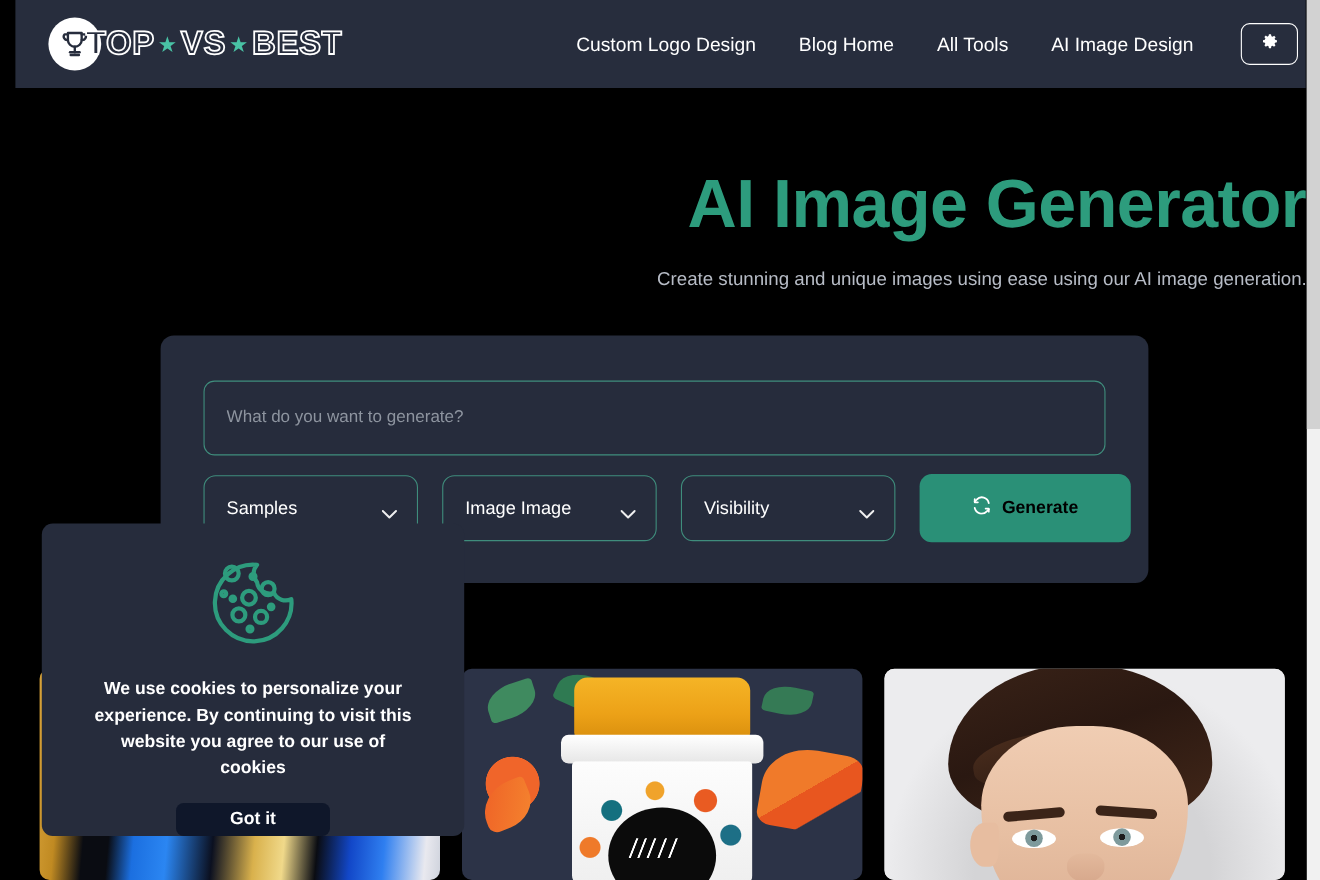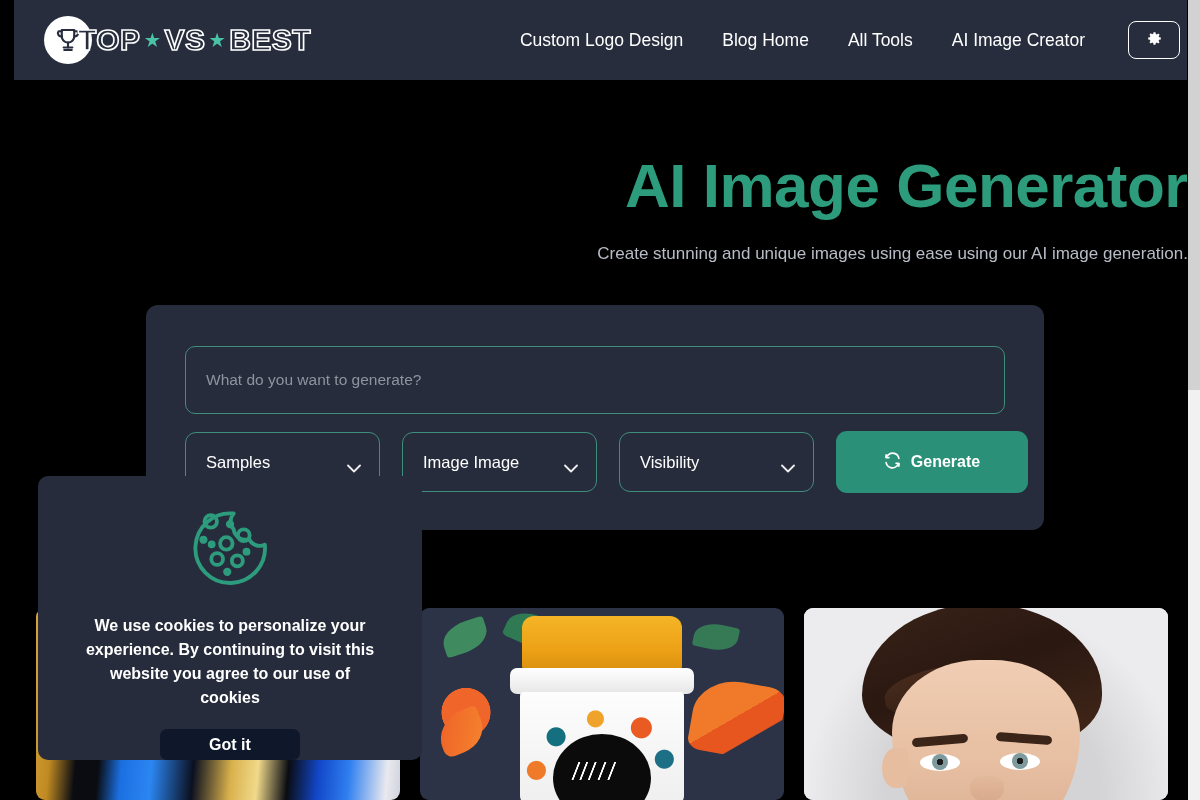--- a/index.html
+++ b/index.html
@@ -61,21 +61,21 @@
 
   .controls { position:absolute; top:126px; left:39px; display:flex; gap:22px; align-items:center; }
   .dd {
     width:195px; height:60px; border:1.1px solid #3f8d7c; border-radius:11px;
     display:flex; align-items:center; justify-content:space-between;
     padding:0 18px 0 20px; color:#ffffff; font-size:16.5px; background:transparent;
   }
   .chev { width:14px; height:9px; position:relative; opacity:.92; }
   .gen-btn {
     width:192px; height:62px; border:none; border-radius:11px; background:#2a9077;
-    color:#ffffff; font-size:16px; font-weight:700;
+    color:#000000; font-size:16px; font-weight:700;
     display:flex; align-items:center; justify-content:center; gap:10px;
     font-family:"Liberation Sans", sans-serif;
   }
 
   
   .gallery { position:absolute; top:608px; left:36px; display:flex; gap:20px; }
   .card { width:364px; height:192px; border-radius:9px; overflow:hidden; position:relative; }
 
   
   .g1 {
@@ -215,21 +215,21 @@
         <span>VS</span>
         <span class="star">★</span>
         <span>BEST</span>
       </div>
     </div>
 
     <nav class="nav">
       <a href="#">Custom Logo Design</a>
       <a href="#">Blog Home</a>
       <a href="#">All Tools</a>
-      <a href="#">AI Image Creator</a>
+      <a href="#">AI Image Design</a>
       <div class="gear-btn">
         <span>
           <svg width="19" height="19" viewBox="0 0 24 24" fill="#ffffff">
             <path d="M12 8.5A3.5 3.5 0 1 0 12 15.5 3.5 3.5 0 0 0 12 8.5zm0 5.2a1.7 1.7 0 1 1 0-3.4 1.7 1.7 0 0 1 0 3.4z"></path>
             <path d="M20 13.2v-2.4l-2.1-.4a6 6 0 0 0-.6-1.4l1.2-1.7-1.7-1.7-1.7 1.2a6 6 0 0 0-1.4-.6L13.2 4h-2.4l-.4 2.1a6 6 0 0 0-1.4.6L7.3 5.5 5.6 7.2l1.2 1.7a6 6 0 0 0-.6 1.4L4 10.8v2.4l2.2.4c.14.5.34.96.6 1.4l-1.2 1.7 1.7 1.7 1.7-1.2c.44.26.9.46 1.4.6l.4 2.2h2.4l.4-2.2c.5-.14.96-.34 1.4-.6l1.7 1.2 1.7-1.7-1.2-1.7c.26-.44.46-.9.6-1.4l2.2-.4z"></path>
           </svg>
         </span>
       </div>
     </nav>
   </div>

